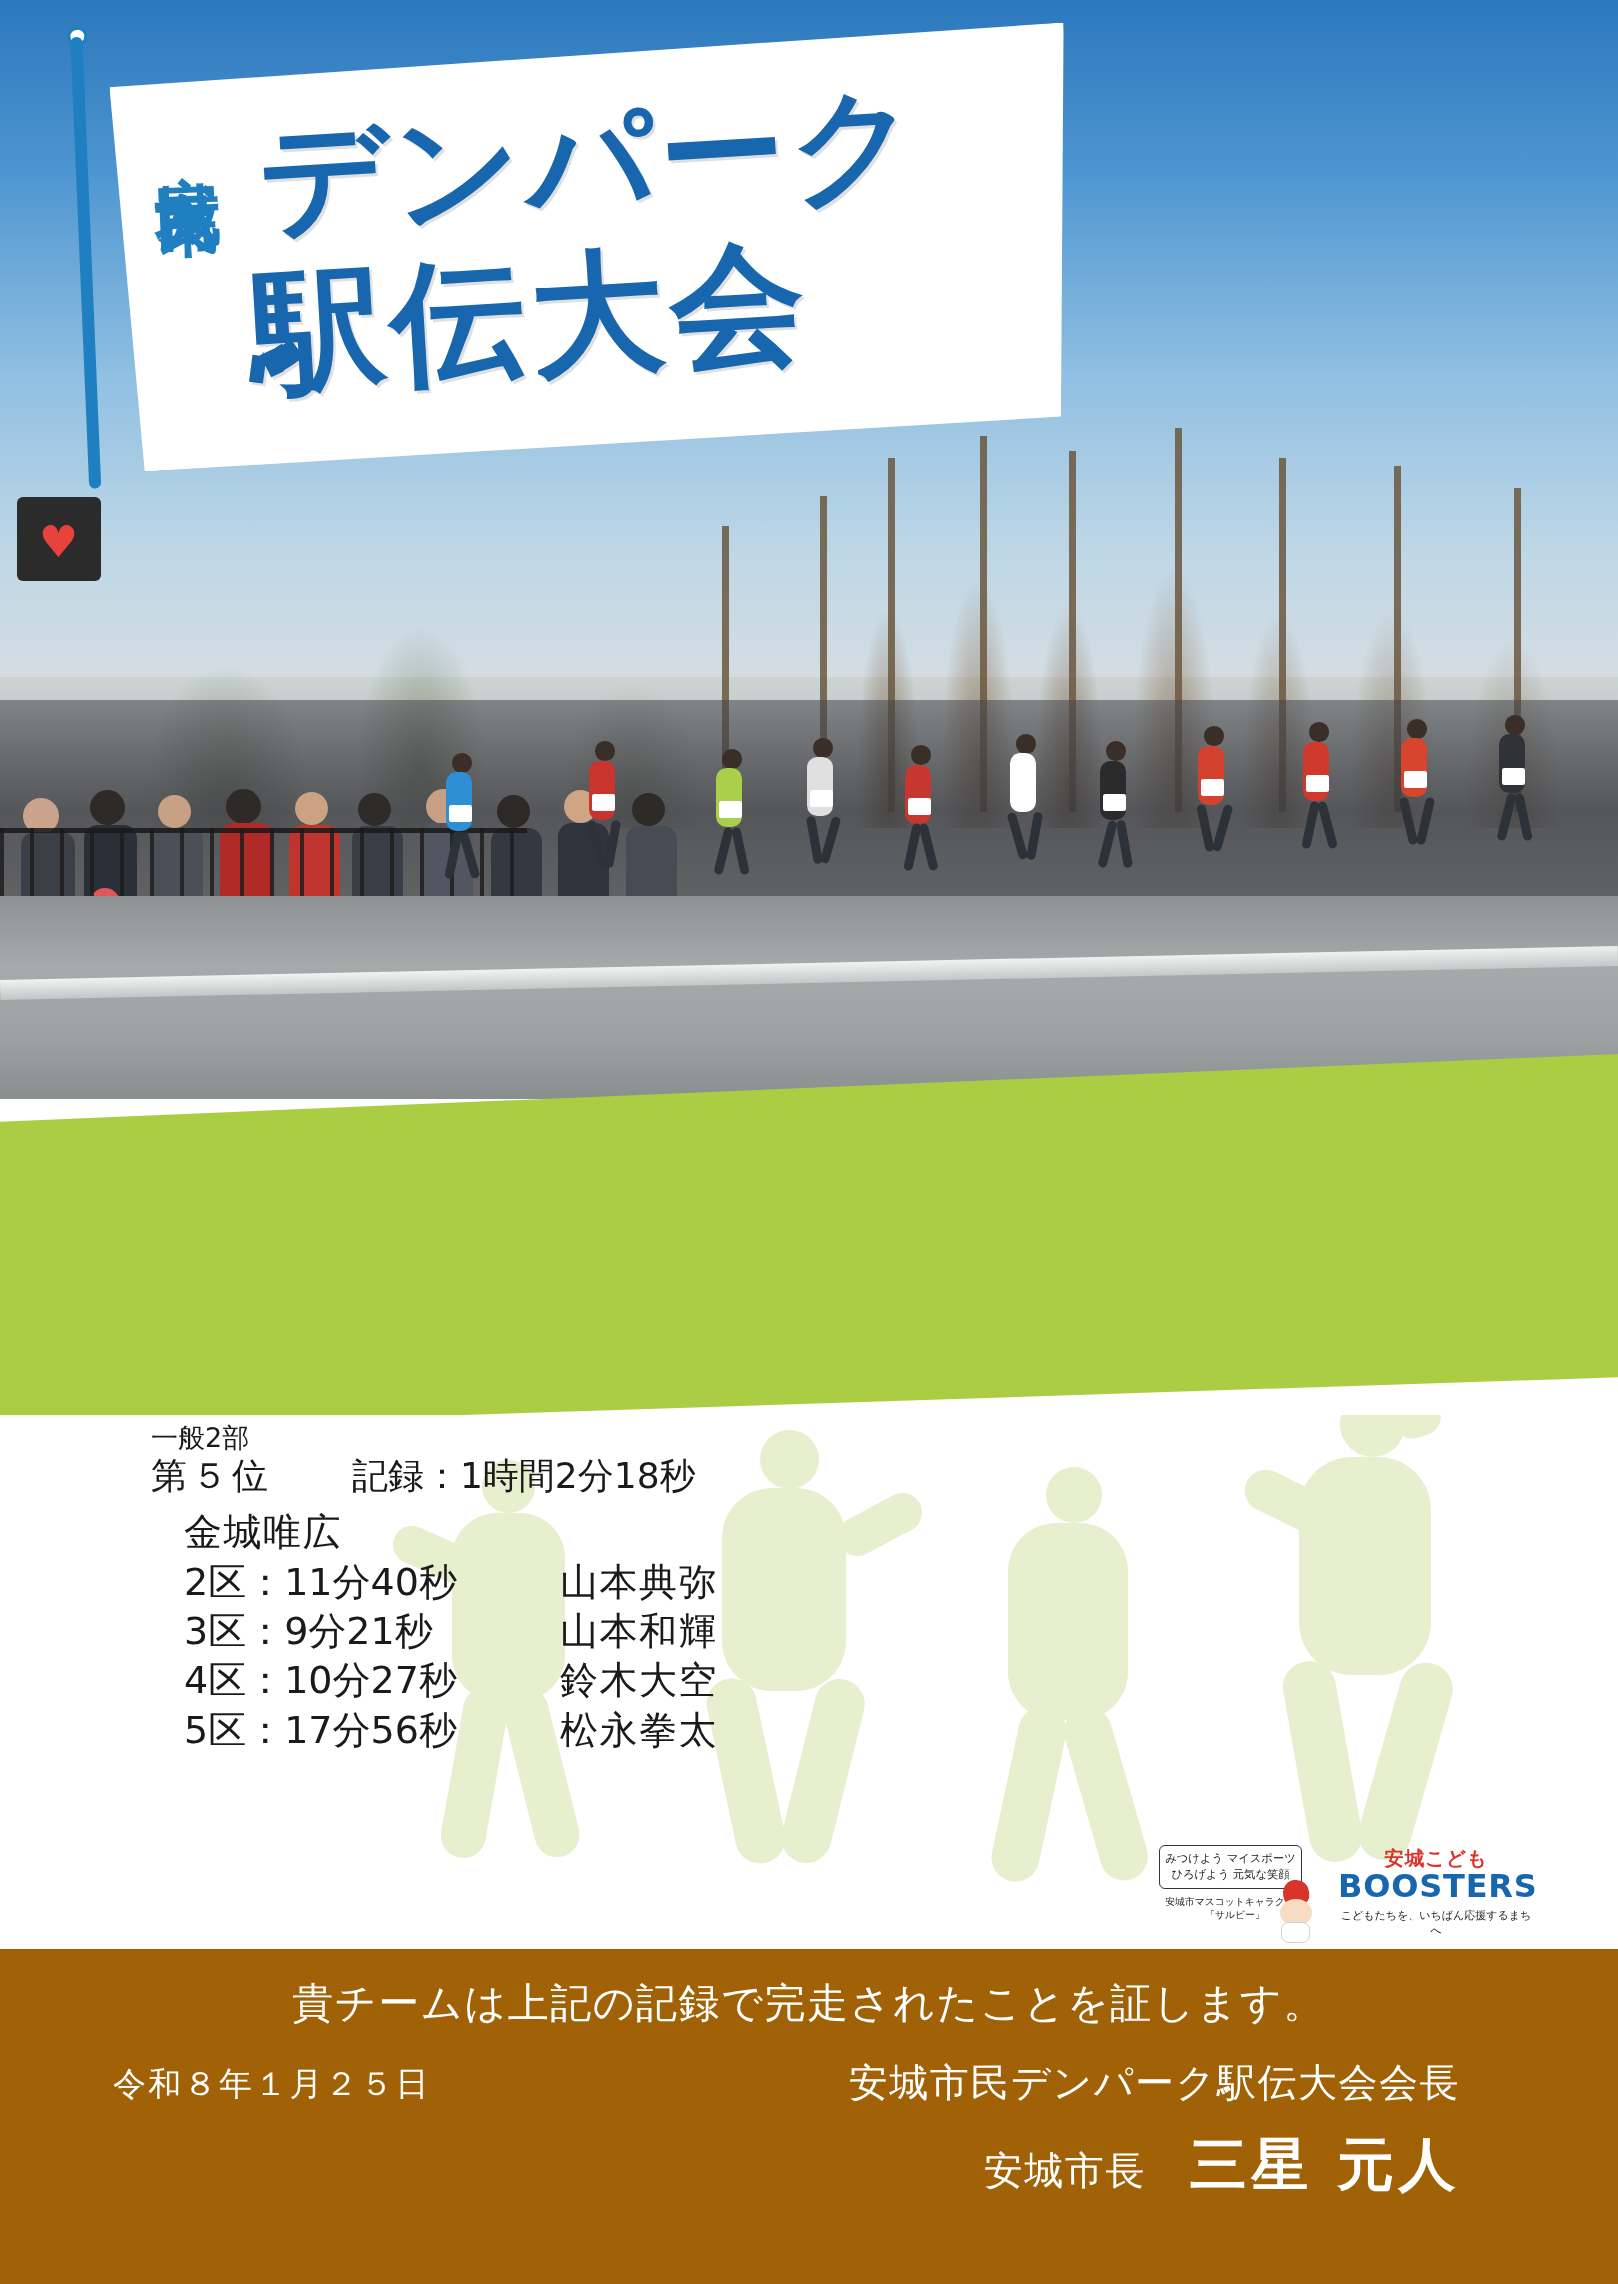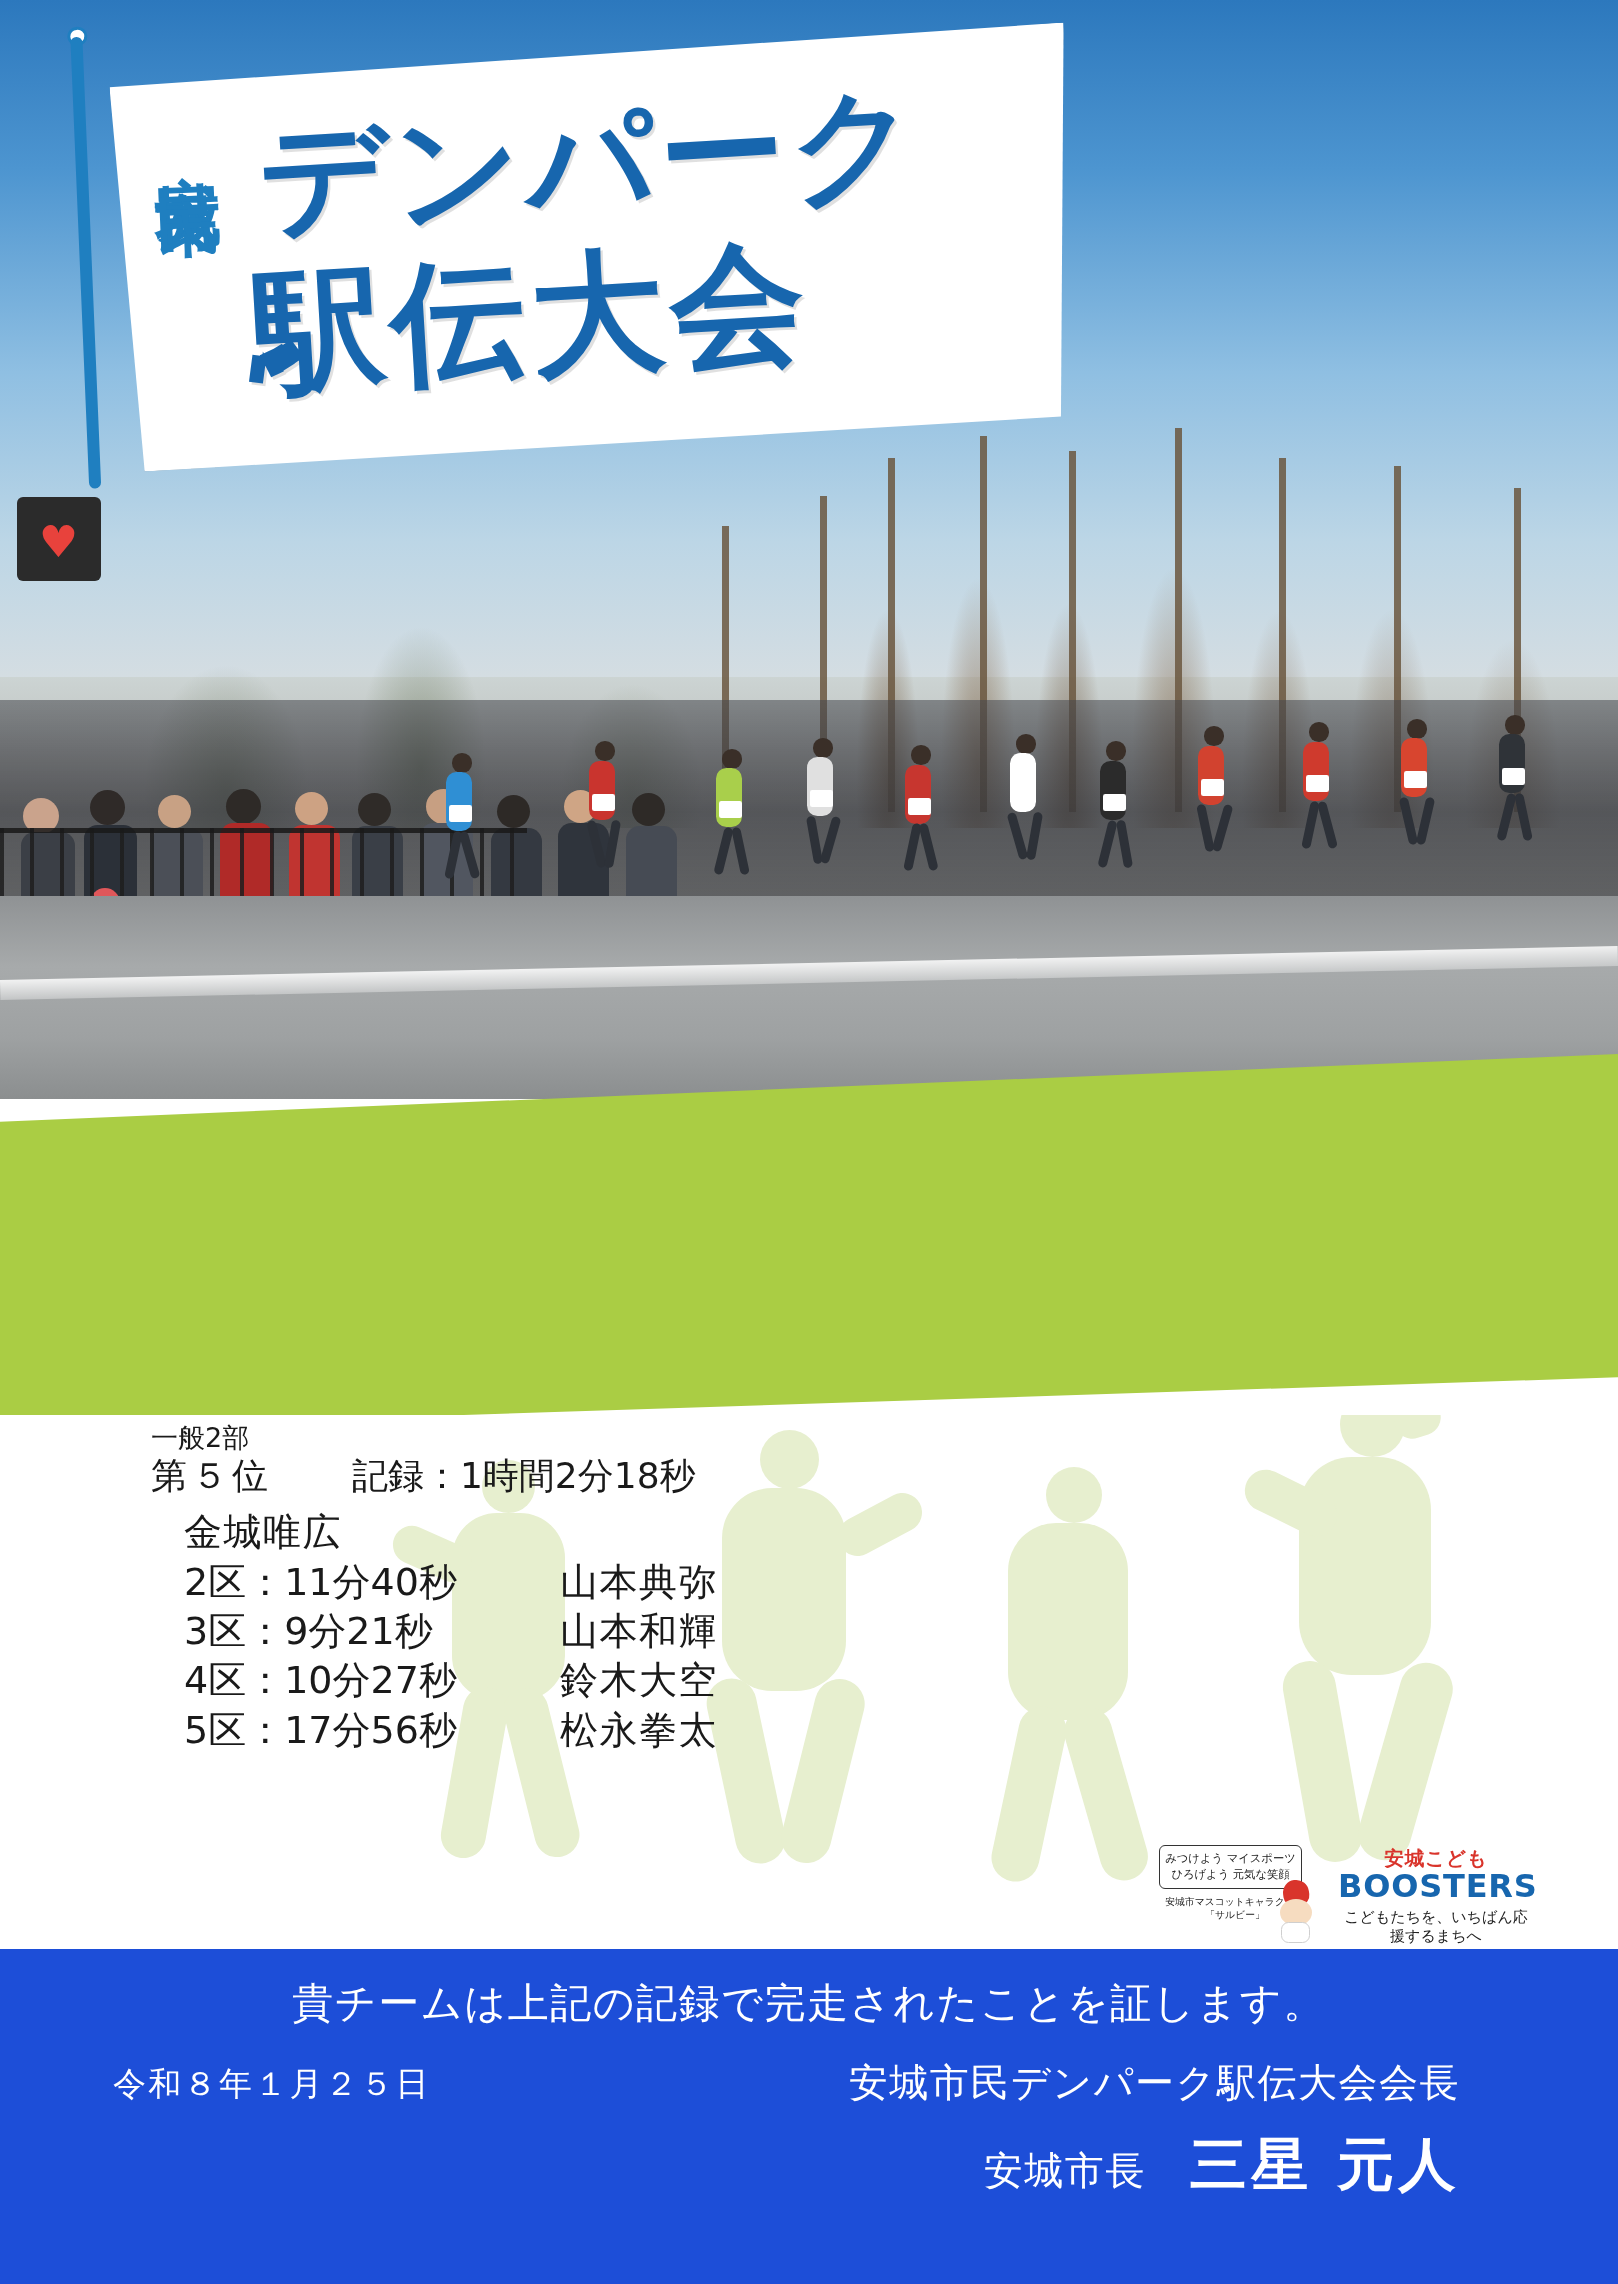--- a/index.html
+++ b/index.html
@@ -206,27 +206,27 @@
   .logo-boosters {
     width:196px; height:98px; position:relative; text-align:center;
   }
   .logo-boosters .b1 {
     font-size:19.6px; font-weight:bold; color:#d9342b; letter-spacing:0.8px; line-height:1.1; margin-top:4.5px;
   }
   .logo-boosters .b2 {
     font-size:32px; font-weight:bold; color:#1766ae; letter-spacing:0.8px; line-height:1.05;
   }
   .logo-boosters .b3 {
-    font-size:15px; color:#222; margin-top:4.5px;
+    font-size:11px; color:#222; margin-top:4.5px;
   }
 
   
   .footer {
     position:absolute; left:0; top:1949px; width:1618px; height:335px;
-    background:#1d4ed8;
+    background:#a16207;
     color:#ffffff;
   }
   .footer .cert {
     position:absolute; left:0; top:27px; width:1618px; text-align:center;
     font-size:41px; letter-spacing:1.5px;
   }
   .footer .date {
     position:absolute; left:113px; top:113px;
     font-size:33px; letter-spacing:2.3px;
   }

